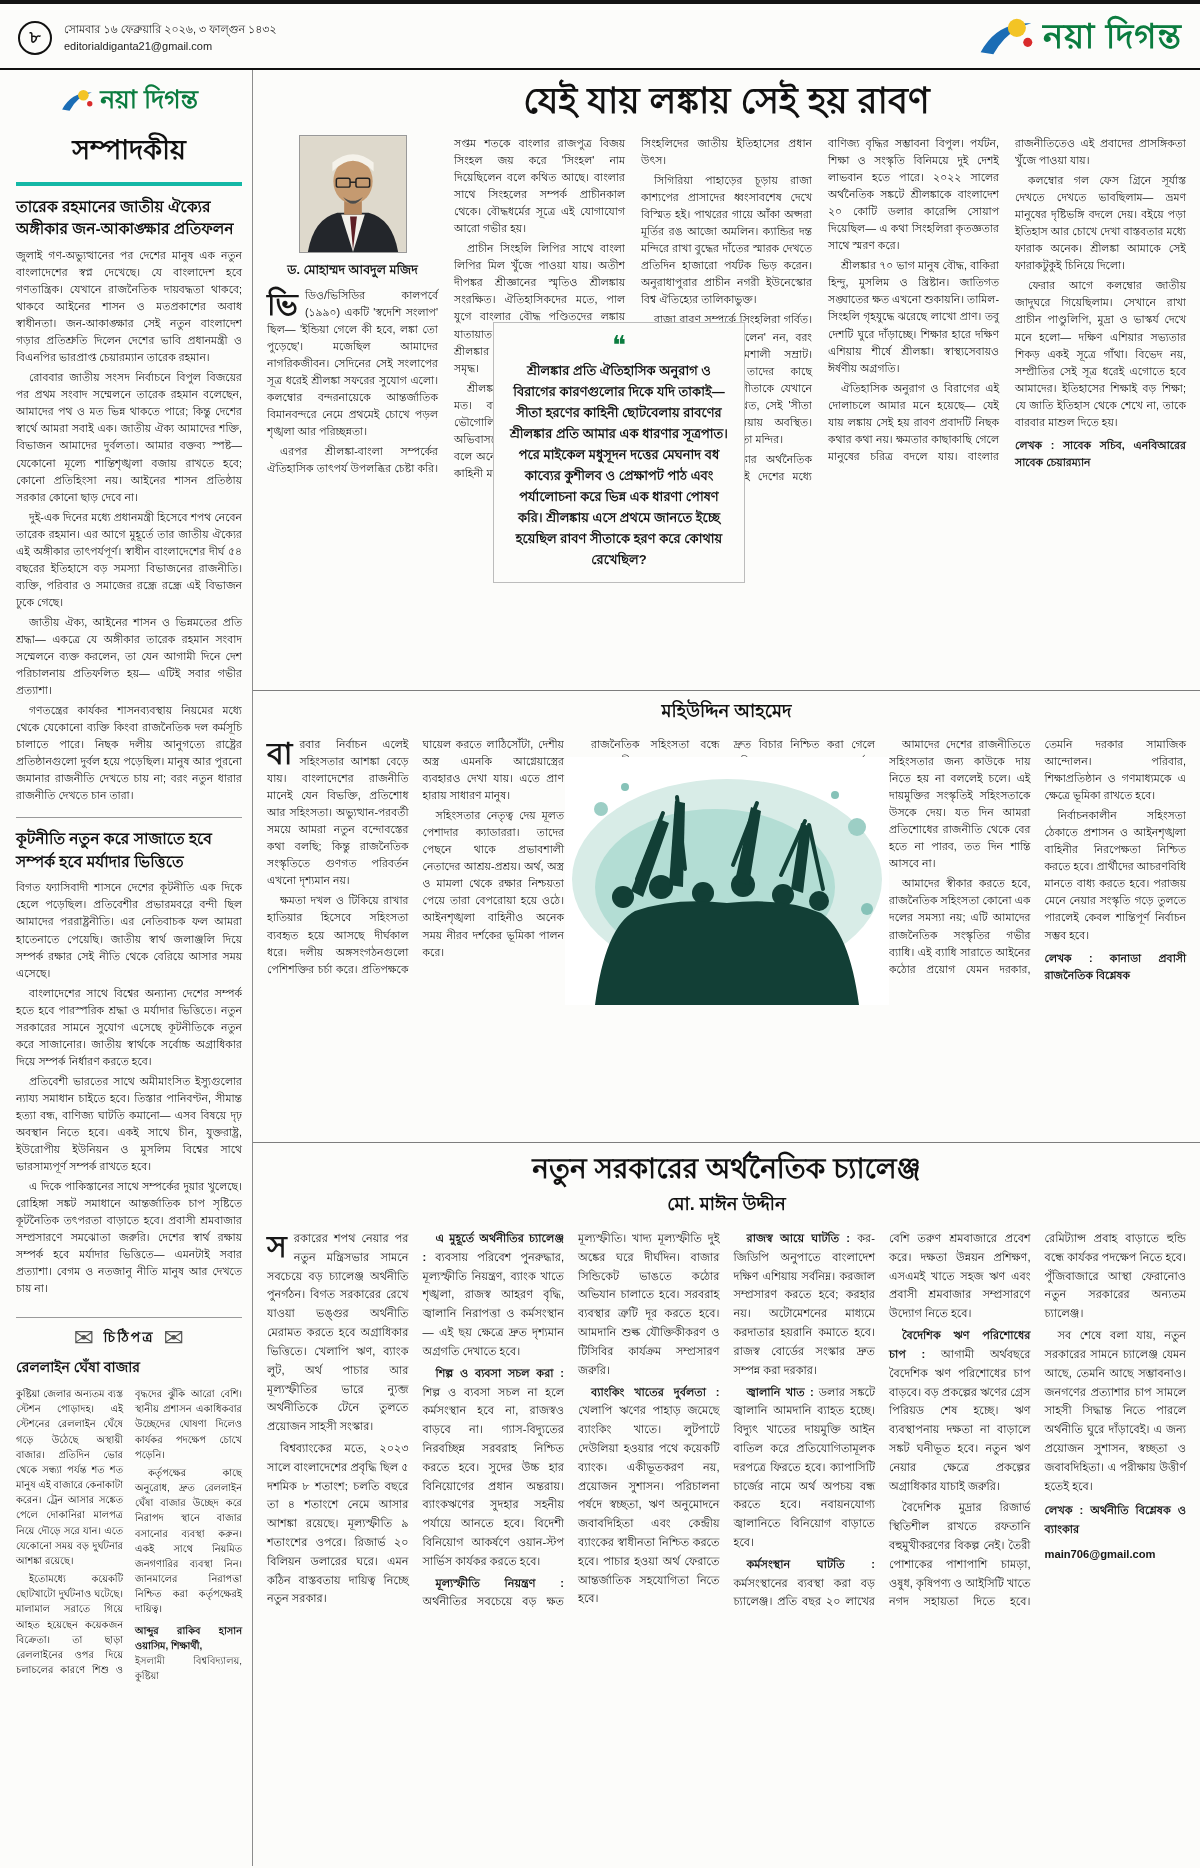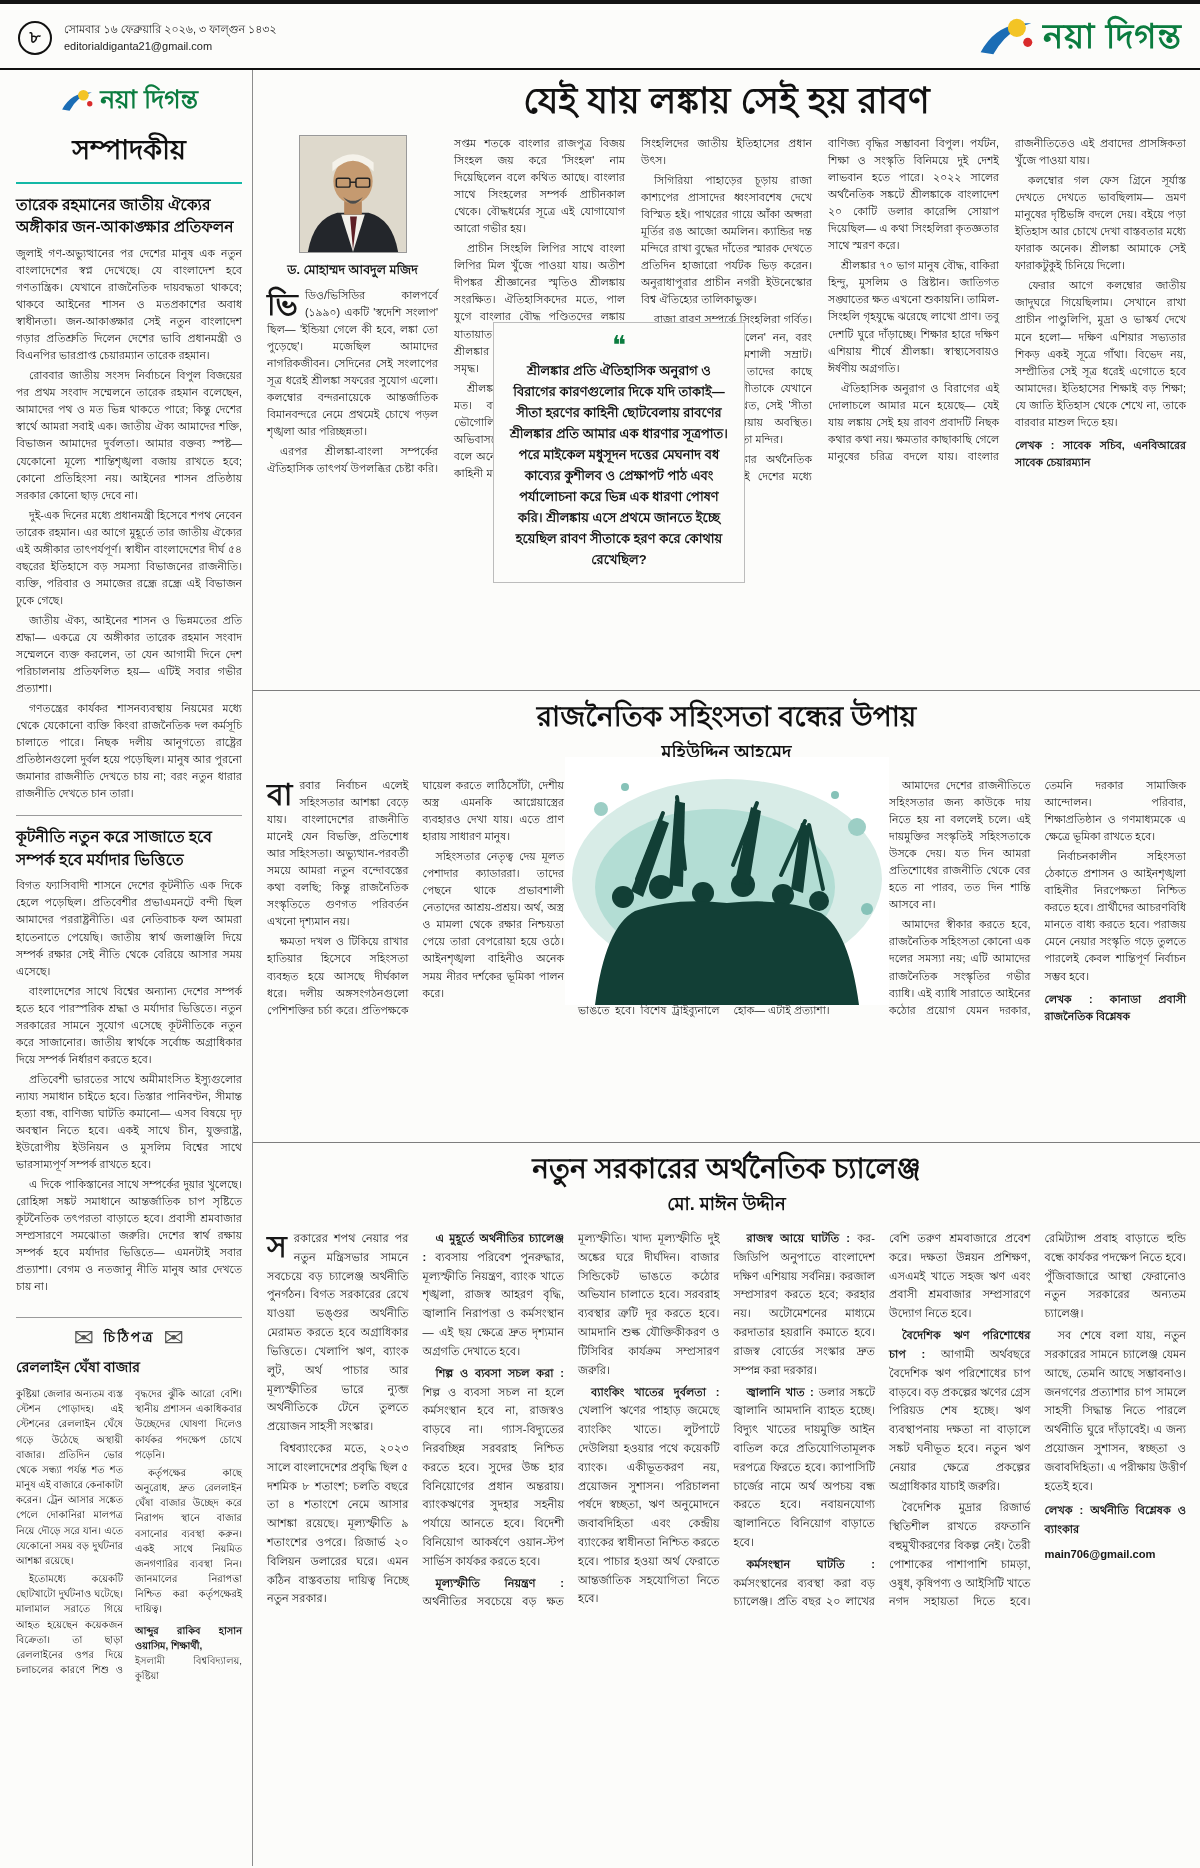--- a/index.html
+++ b/index.html
@@ -16,21 +16,21 @@
   .dateline { margin-left:12px; font-size:11px; line-height:1.55; color:#222; }
   .masthead { margin-left:auto; display:flex; align-items:center; gap:8px; }
   .mh-name { font-size:34px; font-weight:bold; color:#0b7c3f; letter-spacing:1px; }
   
   .content { display:flex; height:1796px; }
   .leftcol { width:253px; flex:0 0 auto; border-right:1px solid #8c8c8c; padding:8px 10px 10px 16px; display:flex; flex-direction:column; overflow:hidden; }
   .maincol { flex:1; display:flex; flex-direction:column; overflow:hidden; }
   
   .brand { display:flex; align-items:center; gap:6px; justify-content:center; padding:2px 0 6px; }
   .brand-name { font-size:25px; font-weight:bold; color:#0b7c3f; }
-  .sec-title { font-size:27px; font-weight:bold; text-align:center; padding-bottom:8px; border-bottom:2px solid #14b8a6; margin-bottom:10px; }
+  .sec-title { font-size:27px; font-weight:bold; text-align:center; padding-bottom:8px; border-bottom:4px solid #14b8a6; margin-bottom:10px; }
   .ed-title { font-size:15.5px; font-weight:bold; line-height:1.45; margin-bottom:6px; }
   .ed { padding-bottom:10px; }
   .ed + .ed { border-top:1px solid #9a9a9a; padding-top:10px; }
   .bt { font-size:10.8px; line-height:1.58; text-align:justify; color:#171717; }
   .paras p { margin:0 0 3px; text-indent:13px; }
   .paras p:first-child { text-indent:0; }
   .letters { border-top:1px solid #9a9a9a; padding-top:8px; margin-top:auto; }
   .letters-head { display:flex; align-items:center; justify-content:center; gap:10px; margin-bottom:6px; }
   .letters-title { font-size:14px; font-weight:bold; letter-spacing:2px; }
   .env { font-size:24px; color:#555; line-height:1; }
@@ -110,21 +110,21 @@
             <p>রোববার জাতীয় সংসদ নির্বাচনে বিপুল বিজয়ের পর প্রথম সংবাদ সম্মেলনে তারেক রহমান বলেছেন, আমাদের পথ ও মত ভিন্ন থাকতে পারে; কিন্তু দেশের স্বার্থে আমরা সবাই এক। জাতীয় ঐক্য আমাদের শক্তি, বিভাজন আমাদের দুর্বলতা। আমার বক্তব্য স্পষ্ট— যেকোনো মূল্যে শান্তিশৃঙ্খলা বজায় রাখতে হবে; কোনো প্রতিহিংসা নয়। আইনের শাসন প্রতিষ্ঠায় সরকার কোনো ছাড় দেবে না।</p>
             <p>দুই-এক দিনের মধ্যে প্রধানমন্ত্রী হিসেবে শপথ নেবেন তারেক রহমান। এর আগে মুহূর্তে তার জাতীয় ঐক্যের এই অঙ্গীকার তাৎপর্যপূর্ণ। স্বাধীন বাংলাদেশের দীর্ঘ ৫৪ বছরের ইতিহাসে বড় সমস্যা বিভাজনের রাজনীতি। ব্যক্তি, পরিবার ও সমাজের রন্ধ্রে রন্ধ্রে এই বিভাজন ঢুকে গেছে।</p>
             <p>জাতীয় ঐক্য, আইনের শাসন ও ভিন্নমতের প্রতি শ্রদ্ধা— একত্রে যে অঙ্গীকার তারেক রহমান সংবাদ সম্মেলনে ব্যক্ত করলেন, তা যেন আগামী দিনে দেশ পরিচালনায় প্রতিফলিত হয়— এটিই সবার গভীর প্রত্যাশা।</p>
             <p>গণতন্ত্রের কার্যকর শাসনব্যবস্থায় নিয়মের মধ্যে থেকে যেকোনো ব্যক্তি কিংবা রাজনৈতিক দল কর্মসূচি চালাতে পারে। নিছক দলীয় আনুগত্যে রাষ্ট্রের প্রতিষ্ঠানগুলো দুর্বল হয়ে পড়েছিল। মানুষ আর পুরনো জমানার রাজনীতি দেখতে চায় না; বরং নতুন ধারার রাজনীতি দেখতে চান তারা।</p>
           </div>
       </article>
 
       <article class="ed">
         <h2 class="ed-title">কূটনীতি নতুন করে সাজাতে হবে সম্পর্ক হবে মর্যাদার ভিত্তিতে</h2>
         <div class="bt paras">
-            <p>বিগত ফ্যাসিবাদী শাসনে দেশের কূটনীতি এক দিকে হেলে পড়েছিল। প্রতিবেশীর প্রভাএমনট়ে বন্দী ছিল আমাদের পররাষ্ট্রনীতি। এর নেতিবাচক ফল আমরা হাতেনাতে পেয়েছি। জাতীয় স্বার্থ জলাঞ্জলি দিয়ে সম্পর্ক রক্ষার সেই নীতি থেকে বেরিয়ে আসার সময় এসেছে।</p>
+            <p>বিগত ফ্যাসিবাদী শাসনে দেশের কূটনীতি এক দিকে হেলে পড়েছিল। প্রতিবেশীর প্রভারমবর়ে বন্দী ছিল আমাদের পররাষ্ট্রনীতি। এর নেতিবাচক ফল আমরা হাতেনাতে পেয়েছি। জাতীয় স্বার্থ জলাঞ্জলি দিয়ে সম্পর্ক রক্ষার সেই নীতি থেকে বেরিয়ে আসার সময় এসেছে।</p>
             <p>বাংলাদেশের সাথে বিশ্বের অন্যান্য দেশের সম্পর্ক হতে হবে পারস্পরিক শ্রদ্ধা ও মর্যাদার ভিত্তিতে। নতুন সরকারের সামনে সুযোগ এসেছে কূটনীতিকে নতুন করে সাজানোর। জাতীয় স্বার্থকে সর্বোচ্চ অগ্রাধিকার দিয়ে সম্পর্ক নির্ধারণ করতে হবে।</p>
             <p>প্রতিবেশী ভারতের সাথে অমীমাংসিত ইস্যুগুলোর ন্যায্য সমাধান চাইতে হবে। তিস্তার পানিবণ্টন, সীমান্ত হত্যা বন্ধ, বাণিজ্য ঘাটতি কমানো— এসব বিষয়ে দৃঢ় অবস্থান নিতে হবে। একই সাথে চীন, যুক্তরাষ্ট্র, ইউরোপীয় ইউনিয়ন ও মুসলিম বিশ্বের সাথে ভারসাম্যপূর্ণ সম্পর্ক রাখতে হবে।</p>
             <p>এ দিকে পাকিস্তানের সাথে সম্পর্কের দুয়ার খুলেছে। রোহিঙ্গা সঙ্কট সমাধানে আন্তর্জাতিক চাপ সৃষ্টিতে কূটনৈতিক তৎপরতা বাড়াতে হবে। প্রবাসী শ্রমবাজার সম্প্রসারণে সমঝোতা জরুরি। দেশের স্বার্থ রক্ষায় সম্পর্ক হবে মর্যাদার ভিত্তিতে— এমনটাই সবার প্রত্যাশা। বেগম ও নতজানু নীতি মানুষ আর দেখতে চায় না।</p>
           </div>
       </article>
 
       <section class="letters">
         <div class="letters-head">
           <span class="env">✉</span>
           <span class="letters-title">চিঠিপত্র</span>
@@ -182,21 +182,20 @@
             </div>
           <p class="sig">লেখক : সাবেক সচিব, এনবিআরের সাবেক চেয়ারম্যান</p>
         </div>
         <aside class="pullquote">
           <span class="qmark">❝</span>
           <p>শ্রীলঙ্কার প্রতি ঐতিহাসিক অনুরাগ ও বিরাগের কারণগুলোর দিকে যদি তাকাই— সীতা হরণের কাহিনী ছোটবেলায় রাবণের শ্রীলঙ্কার প্রতি আমার এক ধারণার সূত্রপাত। পরে মাইকেল মধুসূদন দত্তের মেঘনাদ বধ কাব্যের কুশীলব ও প্রেক্ষাপট পাঠ এবং পর্যালোচনা করে ভিন্ন এক ধারণা পোষণ করি। শ্রীলঙ্কায় এসে প্রথমে জানতে ইচ্ছে হয়েছিল রাবণ সীতাকে হরণ করে কোথায় রেখেছিল?</p>
         </aside>
       </article>
 
       <article class="art violence">
-        <h1 class="headline-lg">রাজনৈতিক সহিংসতা বন্ধের উপায়</h1>
         <div class="byline">মহিউদ্দিন আহমেদ</div>
         <div class="bt cols6v body">
           <span class="dropcap">বা</span>
           <div class="paras">
               <p>রবার নির্বাচন এলেই সহিংসতার আশঙ্কা বেড়ে যায়। বাংলাদেশের রাজনীতি মানেই যেন বিভক্তি, প্রতিশোধ আর সহিংসতা। অভ্যুত্থান-পরবর্তী সময়ে আমরা নতুন বন্দোবস্তের কথা বলছি; কিন্তু রাজনৈতিক সংস্কৃতিতে গুণগত পরিবর্তন এখনো দৃশ্যমান নয়।</p>
               <p>ক্ষমতা দখল ও টিকিয়ে রাখার হাতিয়ার হিসেবে সহিংসতা ব্যবহৃত হয়ে আসছে দীর্ঘকাল ধরে। দলীয় অঙ্গসংগঠনগুলো পেশিশক্তির চর্চা করে। প্রতিপক্ষকে ঘায়েল করতে লাঠিসোঁটা, দেশীয় অস্ত্র এমনকি আগ্নেয়াস্ত্রের ব্যবহারও দেখা যায়। এতে প্রাণ হারায় সাধারণ মানুষ।</p>
               <p>সহিংসতার নেতৃত্ব দেয় মূলত পেশাদার ক্যাডাররা। তাদের পেছনে থাকে প্রভাবশালী নেতাদের আশ্রয়-প্রশ্রয়। অর্থ, অস্ত্র ও মামলা থেকে রক্ষার নিশ্চয়তা পেয়ে তারা বেপরোয়া হয়ে ওঠে। আইনশৃঙ্খলা বাহিনীও অনেক সময় নীরব দর্শকের ভূমিকা পালন করে।</p>
               <p>রাজনৈতিক সহিংসতা বন্ধে প্রথম করণীয় হলো দলগুলোর অভ্যন্তরে গণতন্ত্র চর্চা। কাউন্সিলের মাধ্যমে নেতৃত্ব নির্বাচন, মনোনয়ন বাণিজ্য বন্ধ এবং পেশিশক্তি-নির্ভর নেতাদের বাদ দেয়া জরুরি। দ্বিতীয়ত, নির্বাচন কমিশনকে কঠোর হতে হবে। সহিংসতায় জড়িত প্রার্থীর প্রার্থিতা বাতিলের নজির সৃষ্টি করতে হবে।</p>
               <p>তৃতীয়ত, রাজনৈতিক সহিংসতার বিচারহীনতার সংস্কৃতি ভাঙতে হবে। বিশেষ ট্রাইব্যুনালে দ্রুত বিচার নিশ্চিত করা গেলে সহিংসতা কমবে। চতুর্থত, গণমাধ্যম ও নাগরিক সমাজকে সোচ্চার হতে হবে। সহিংসতার উসকানিদাতাদের সামাজিকভাবে বয়কট করতে হবে।</p>
               <p>অতএব, আইনের কঠোর প্রয়োগ যেমন প্রয়োজন, তেমনি প্রয়োজন রাজনৈতিক সদিচ্ছা। দলগুলোর শীর্ষ নেতৃত্ব আন্তরিক হলে তৃণমূলের সহিংসতা বন্ধ করা কঠিন নয়। নতুন বাংলাদেশে রাজনৈতিক সহিংসতার অবসান হোক— এটাই প্রত্যাশা।</p>

